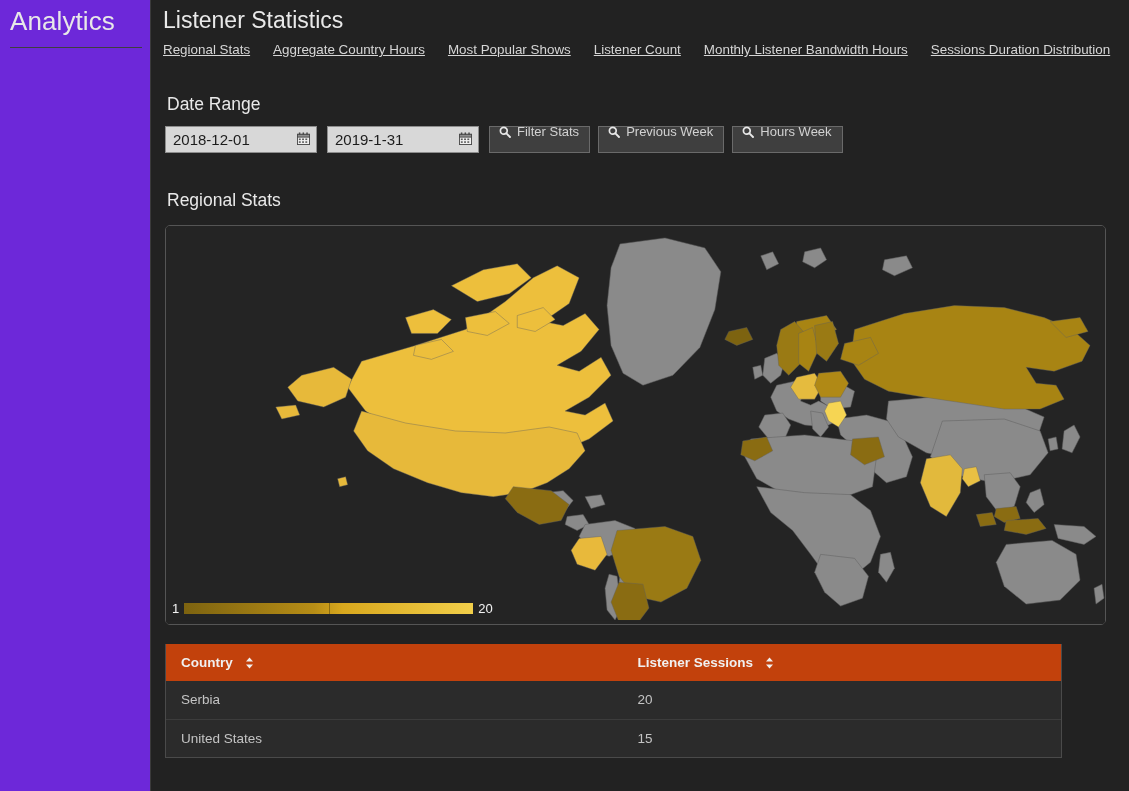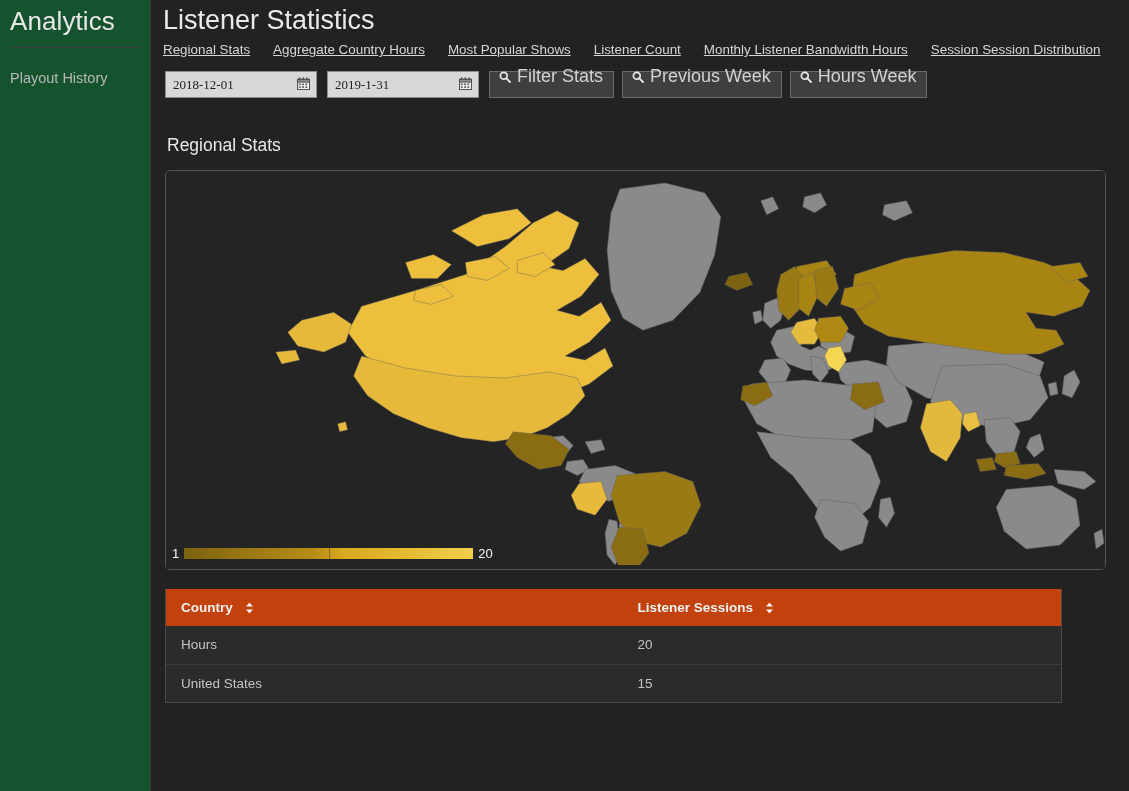--- a/index.html
+++ b/index.html
@@ -19,21 +19,21 @@
     width: 1129px;
     height: 791px;
     display: flex;
     background: #222222;
   }
 
   
   .sidebar {
     width: 151px;
     min-width: 151px;
-    background: #14532d;
+    background: #6d28d9;
     border-right: 1px solid #3b3b3b;
     box-sizing: border-box;
     position: relative;
   }
   .brand {
     font-size: 26px;
     color: #e8e8e8;
     font-weight: 400;
     padding: 6px 0 10px 10px;
     letter-spacing: 0.1px;
@@ -60,21 +60,21 @@
   }
 
   
   .main {
     flex: 1;
     padding: 4px 0 0 12px;
     box-sizing: border-box;
     overflow: hidden;
   }
   h1.page-title {
-    font-size: 27px;
+    font-size: 23px;
     font-weight: 400;
     color: #e9e9e9;
     margin: 0 0 0 0;
     line-height: 32px;
   }
   .tabs {
     margin: 4px 0 0 0;
     white-space: nowrap;
     font-size: 0;
   }
@@ -112,43 +112,43 @@
     border: 1px solid #8d8d8d;
     box-sizing: border-box;
     margin-right: 10px;
     display: flex;
     align-items: center;
   }
   .date-field input {
     border: 0;
     background: transparent;
     outline: none;
-    font-family: Liberation Serif, serif;
-    font-size: 13px;
+    font-family: Liberation Sans, sans-serif;
+    font-size: 15px;
     color: #1c1c1c;
     padding: 0 24px 0 7px;
     width: 100%;
     height: 100%;
     box-sizing: border-box;
   }
   .cal-icon {
     position: absolute;
     right: 6px;
     top: 5px;
     width: 13px;
     height: 13px;
     pointer-events: none;
   }
   .btn {
     height: 27px;
     background: #3f3f3f;
     border: 1px solid #6a6a6a;
     color: #d2d2d2;
     font-family: "Liberation Sans", sans-serif;
-    font-size: 18px;
+    font-size: 13px;
     padding: 0 10px 16px 9px;
     margin-right: 8px;
     display: inline-flex;
     align-items: center;
     box-sizing: border-box;
     cursor: pointer;
     white-space: nowrap;
   }
   .btn .mag {
     width: 12px;
@@ -262,38 +262,36 @@
   .col-country { width: 51%; }
 </style>
 </head>
 <body>
 
 <div id="app">
 
   <div class="sidebar">
     <div class="brand">Analytics</div>
     <div class="brand-divider"></div>
-    <a class="nav-item" href="#">
-      <span>Playout History</span>
-    </a>
   </div>
 
   <div class="main">
 
     <h1 class="page-title">Listener Statistics</h1>
 
     <div class="tabs">
       <a href="#">Regional Stats</a>
       <a href="#">Aggregate Country Hours</a>
       <a href="#">Most Popular Shows</a>
       <a href="#">Listener Count</a>
       <a href="#">Monthly Listener Bandwidth Hours</a>
-      <a href="#">Session Session Distribution</a>
+      <a href="#">Sessions Duration Distribution</a>
     </div>
 
+    <h2 class="section-title">Date Range</h2>
 
     <div class="controls">
 
       <div class="date-field">
         <input type="text" value="2018-12-01" style="">
         <span class="cal-icon">
           <svg viewBox="0 0 14 14" width="13" height="13">
             <rect x="0.5" y="2.5" width="13" height="11" fill="#f0f0f0" stroke="#4a4a4a"></rect>
             <rect x="0.5" y="2.5" width="13" height="3" fill="#8e8e8e" stroke="#4a4a4a"></rect>
             <rect x="2" y="0.5" width="1.6" height="2.6" fill="#4a4a4a"></rect>
@@ -511,21 +509,21 @@
                 <svg viewBox="0 0 9 12" width="9" height="12">
                   <path d="M4.5 0.6 L8 4.4 L1 4.4 Z" fill="#f0f0f0"></path>
                   <path d="M4.5 11.4 L1 7.6 L8 7.6 Z" fill="#f0f0f0"></path>
                 </svg>
               </span>
             </th>
           </tr>
         </thead>
         <tbody>
           <tr>
-            <td>Hours</td>
+            <td>Serbia</td>
             <td>20</td>
           </tr>
           <tr>
             <td>United States</td>
             <td>15</td>
           </tr>
         </tbody>
       </table>
     </div>
 

